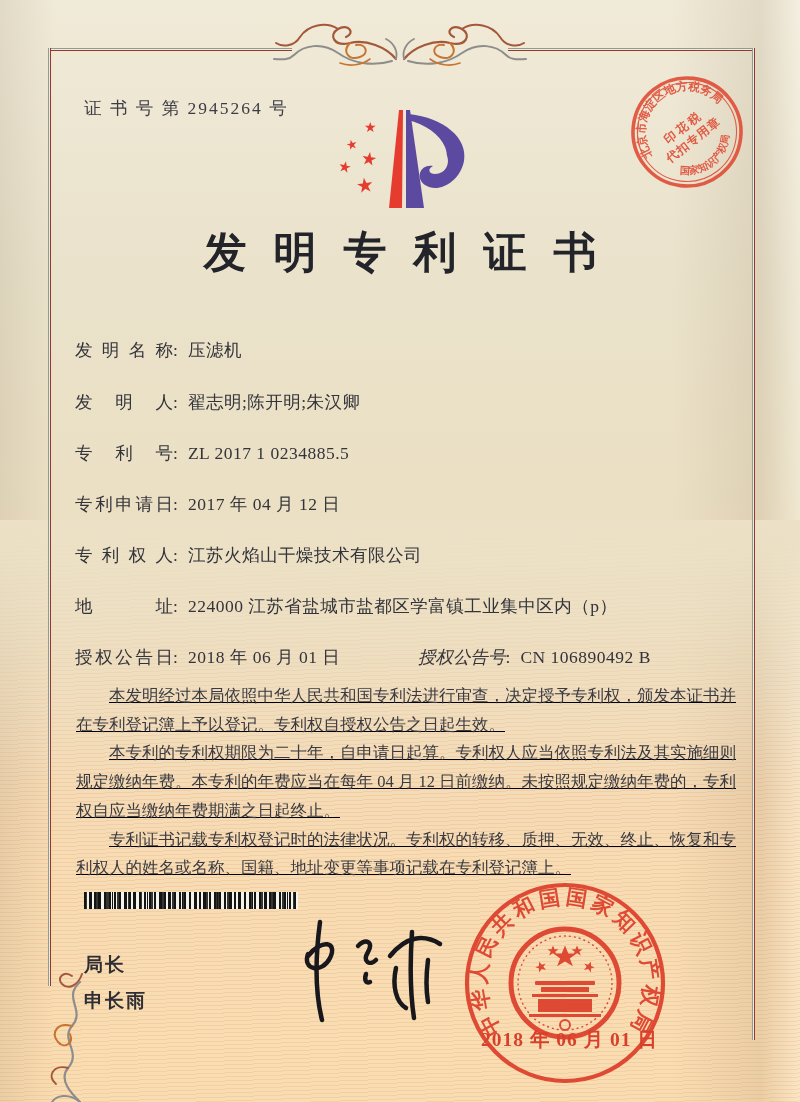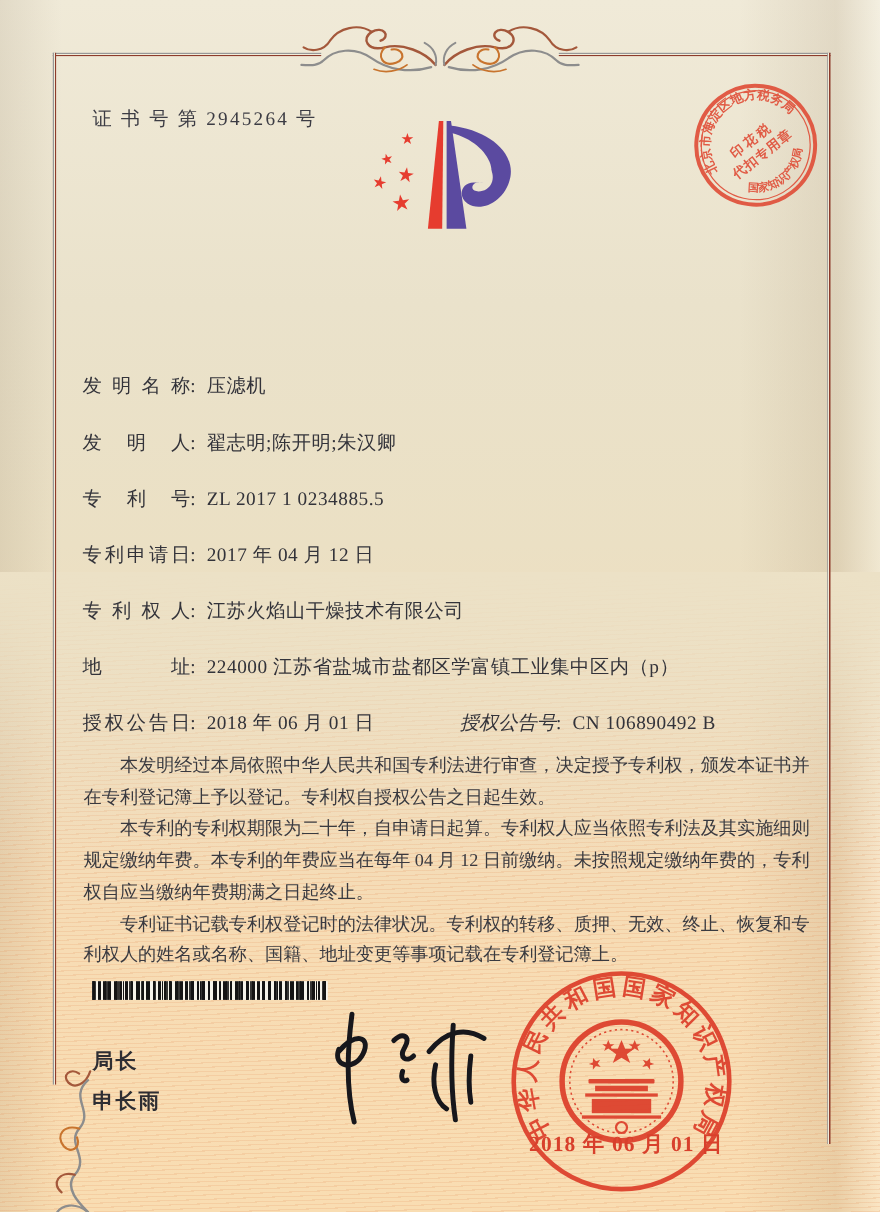--- a/index.html
+++ b/index.html
@@ -19,21 +19,21 @@
   .fline.v{width:3px;background:linear-gradient(90deg,#979797 1px,#f1ecd9 1px,#f1ecd9 2px,#8d3b2b 2px,#8d3b2b 3px);}
   .certno{position:absolute;left:84px;top:96px;font-size:17.5px;letter-spacing:2px;color:#3c3c44;}
   .title{position:absolute;left:0;right:0;top:224px;text-align:center;font-size:43px;font-weight:600;
     color:#23232a;letter-spacing:27px;padding-left:27px;}
   .star{position:absolute;color:#e63c2f;line-height:1;}
   .frow{position:absolute;left:75px;font-size:17.5px;color:#33333a;white-space:nowrap;}
   .flabel{display:inline-block;width:98px;text-align:justify;text-align-last:justify;}
   .fcolon{margin-right:10px;}
   .fval{letter-spacing:.5px;}
   .frow.col2{left:418px;}
-  .bodytext{position:absolute;left:76px;top:682px;width:660px;}
+  .bodytext{position:absolute;left:76px;top:682px;width:660px;text-decoration:underline;}
   .bodytext p{margin:0;text-indent:2em;text-align:justify;font-size:16.5px;line-height:1.74;color:#3a3a40;}
   .barcode{position:absolute;left:84px;top:892px;width:214px;height:17px;background-color:#f5f3ea;
     background-image:
       repeating-linear-gradient(90deg,#141414 0 2px,transparent 2px 5px),
       repeating-linear-gradient(90deg,#141414 0 1px,transparent 1px 7px),
       repeating-linear-gradient(90deg,rgba(20,20,20,.85) 0 3px,transparent 3px 11px);}
   .signer{position:absolute;left:84px;font-family:"Liberation Sans","DejaVu Sans",sans-serif;
     font-weight:700;font-size:19px;color:#2e2e33;letter-spacing:2px;}
   .sealdate{position:absolute;left:481px;top:1026px;font-size:19.5px;font-weight:700;color:#d8402c;letter-spacing:1px;white-space:nowrap;}
   .footer{position:absolute;left:0;right:0;top:1068px;text-align:center;font-size:15px;color:#4a3f38;letter-spacing:1px;}
@@ -99,20 +99,21 @@
   <span class="star" style="left:338px;top:160px;font-size:15px;transform:rotate(12deg);">★</span>
   <span class="star" style="left:356px;top:175px;font-size:20px;transform:rotate(-8deg);">★</span>
 
   <svg style="left:382px;top:104px;" width="110" height="112" viewBox="0 0 110 112">
     <polygon points="17,6 21,6 20,104 7,104" fill="#e63c2f"></polygon>
     <polygon points="24,6 28,6 42,104 24,104" fill="#5b4aa0"></polygon>
     <path d="M27 10 C62 14 86 34 82 57 C78 78 56 90 43 81 C33 74 38 60 51 62 C62 64 68 55 63 43 C58 31 44 20 25 16 Z" fill="#5b4aa0"></path>
     <path d="M51 62 C60 63 65 57 63 48 C70 58 64 70 53 70 C47 70 45 65 51 62 Z" fill="#ece5d0"></path>
   </svg>
 
+  <div class="title">发明专利证书</div>
 
   <div class="frow" style="top:338px;">
     <span class="flabel">发明名称</span><span class="fcolon">:</span><span class="fval">压滤机</span>
   </div>
   <div class="frow" style="top:390px;">
     <span class="flabel">发明人</span><span class="fcolon">:</span><span class="fval">翟志明;陈开明;朱汉卿</span>
   </div>
   <div class="frow" style="top:441px;">
     <span class="flabel">专利号</span><span class="fcolon">:</span><span class="fval">ZL 2017 1 0234885.5</span>
   </div>

